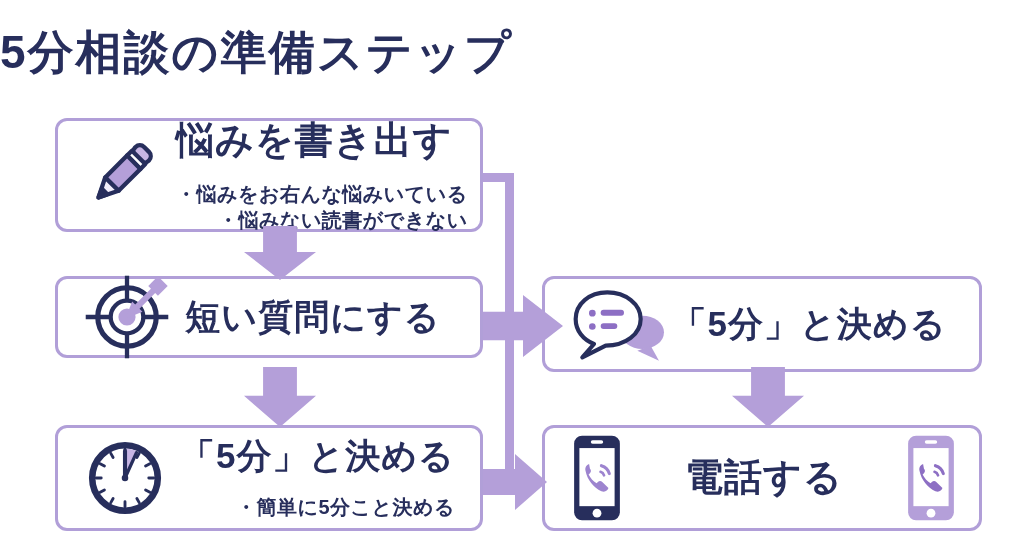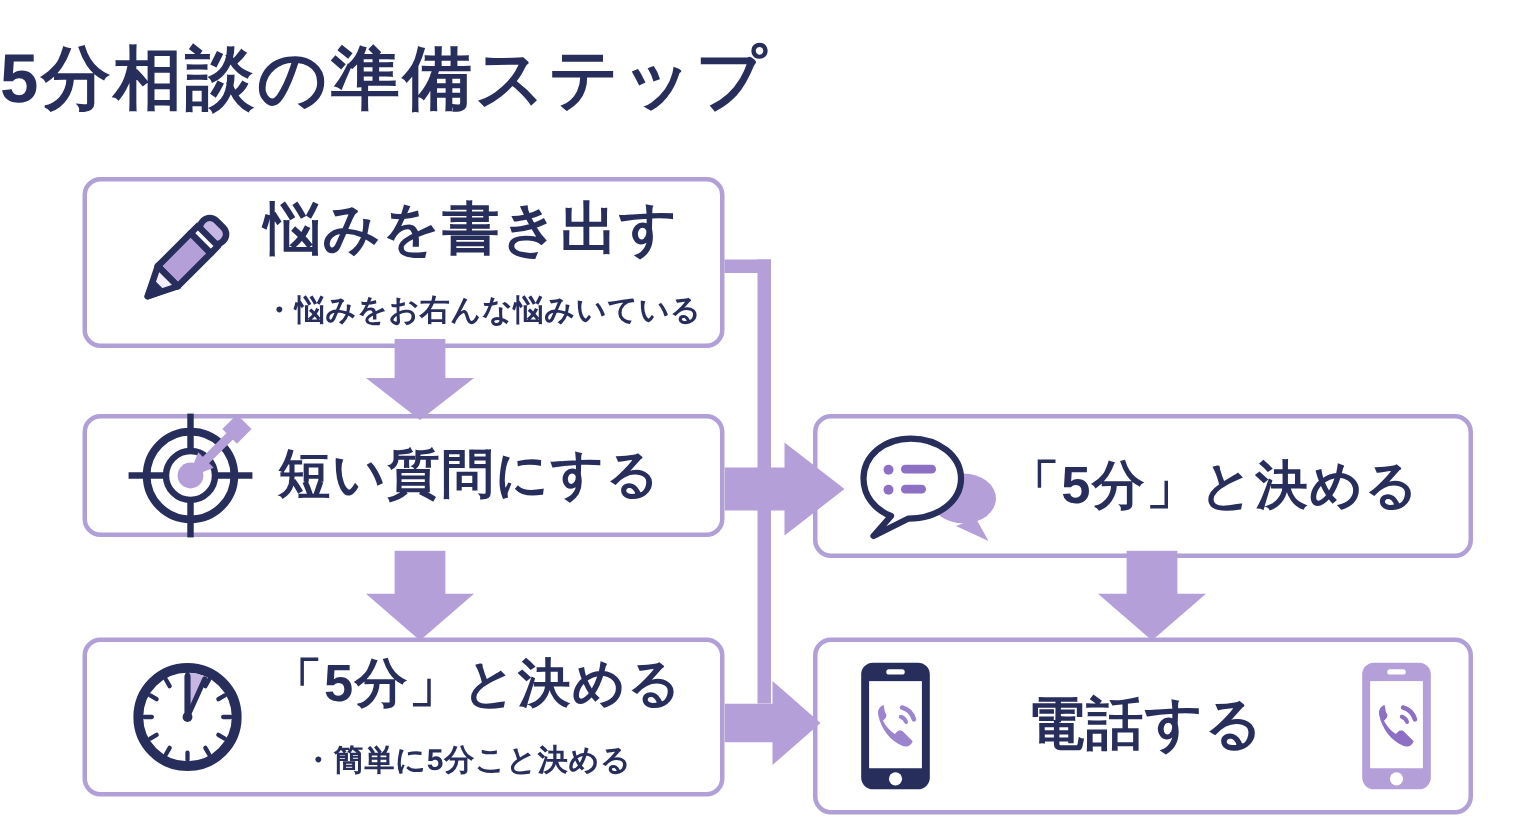--- a/index.html
+++ b/index.html
@@ -24,21 +24,21 @@
     position:absolute;background:#fff;border:3px solid var(--box-border);
     border-radius:12px;display:flex;align-items:center;z-index:2;
   }
   .icon{flex:0 0 auto;display:block;}
   .heading{
     font-weight:bold;color:var(--navy);letter-spacing:1px;line-height:1.15;
     white-space:nowrap;
   }
   .heading.lg{font-size:38px;}
   .heading.md{font-size:35px;}
-  .bullets{margin-top:18px;}
+  .bullets{margin-top:18px;text-align:right;}
   .bullet{
     font-size:20px;font-weight:bold;color:var(--navy);line-height:1.3;
     white-space:nowrap;letter-spacing:0.5px;
   }
   .center-head{flex:1;text-align:center;}
   .connector{position:absolute;background:var(--purple);z-index:1;}
   .arrow-down{
     position:absolute;background:var(--purple);z-index:3;
     clip-path:polygon(26.5% 0,73.5% 0,73.5% 48%,100% 48%,50% 100%,0 48%,26.5% 48%);
     filter:drop-shadow(0 0 1px #9a80c6);
@@ -68,20 +68,21 @@
         <rect x="39" y="21" width="22" height="8" fill="#ffffff"></rect>
         <rect x="39" y="29" width="22" height="36" fill="var(--purple)"></rect>
         <path d="M39,65 L50,87 L61,65 Z" fill="#f2eefb"></path>
         <path d="M45.5,77 L50,87 L54.5,77 Z" fill="var(--navy)"></path>
       </g>
     </svg>
     <div style="padding-left:12px;padding-top:2px">
       <div class="heading lg">悩みを書き出す</div>
       <div class="bullets">
         <div class="bullet">・悩みをお右んな悩みいている</div>
+        <div class="bullet">・悩みない読書ができない</div>
       </div>
     </div>
   </div>
 
   <div class="box" style="left:55px;top:276px;width:428px;height:82px;padding-left:26px">
     <svg class="icon" width="86" height="86" viewBox="0 0 100 100">
       <line x1="2" y1="50" x2="98" y2="50" stroke="var(--navy)" stroke-width="5"></line>
       <line x1="50" y1="2" x2="50" y2="98" stroke="var(--navy)" stroke-width="5"></line>
       <circle cx="50" cy="50" r="34" fill="none" stroke="var(--navy)" stroke-width="6"></circle>
       <circle cx="50" cy="50" r="19" fill="#ffffff" stroke="var(--navy)" stroke-width="5"></circle>
@@ -129,21 +130,21 @@
       <path d="M98,76 L108,94 L82,82 Z" fill="var(--purple)"></path>
       <path d="M46,12 C24,12 8,26 8,44 C8,58 17,69 30,74 L16,90 L44,76 C68,76 86,62 86,44 C86,26 68,12 46,12 Z" fill="#ffffff" stroke="var(--navy)" stroke-width="5" stroke-linejoin="round"></path>
       <circle cx="28" cy="37" r="4" fill="var(--purple-deep)"></circle>
       <rect x="38" y="33" width="28" height="7" rx="3.5" fill="var(--purple-deep)"></rect>
       <circle cx="28" cy="53" r="4" fill="var(--purple-deep)"></circle>
       <rect x="38" y="49" width="20" height="7" rx="3.5" fill="var(--purple-deep)"></rect>
     </svg>
     <div class="heading md center-head" style="padding-right:30px">「5分」と決める</div>
   </div>
 
-  <div class="box" style="left:542px;top:425px;width:440px;height:118px;padding-left:24px;padding-right:20px">
+  <div class="box" style="left:542px;top:425px;width:440px;height:106px;padding-left:24px;padding-right:20px">
     <svg class="icon phone-left" width="56" height="88" viewBox="0 0 60 100">
       <rect x="4" y="2" width="52" height="96" rx="9" fill="var(--body)"></rect>
       <rect x="10" y="16" width="40" height="66" fill="#ffffff"></rect>
       <rect x="23" y="7" width="14" height="4" rx="2" fill="#ffffff"></rect>
       <circle cx="30" cy="90" r="5" fill="#ffffff"></circle>
       <path d="M21,34 c-3,1 -5,4 -4,8 c2,10 9,19 18,23 c4,1.5 7,-0.5 8,-3.5 l-7,-7 c-1.5,-1.5 -3.5,-1.5 -5,0 l-1.5,1.5 c-4,-2.5 -7,-6 -9,-10 l1.5,-1.5 c1.5,-1.5 1.5,-3.5 0,-5 z" fill="var(--glyph)"></path>
       <path d="M35,36 a13,13 0 0 1 9,9" stroke="var(--glyph)" stroke-width="3.5" fill="none" stroke-linecap="round"></path>
       <path d="M34,43 a6,6 0 0 1 4,4" stroke="var(--glyph)" stroke-width="3" fill="none" stroke-linecap="round"></path>
     </svg>
     <div class="heading lg center-head">電話する</div>

